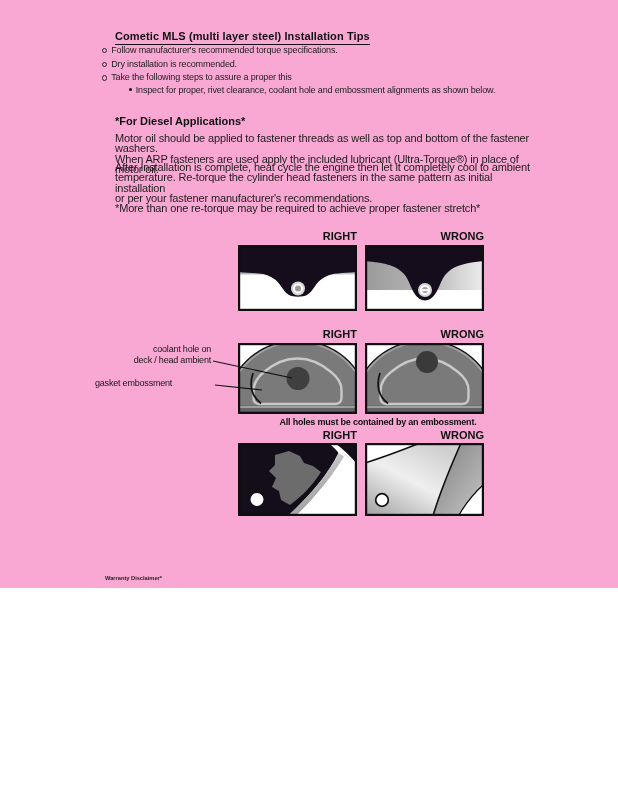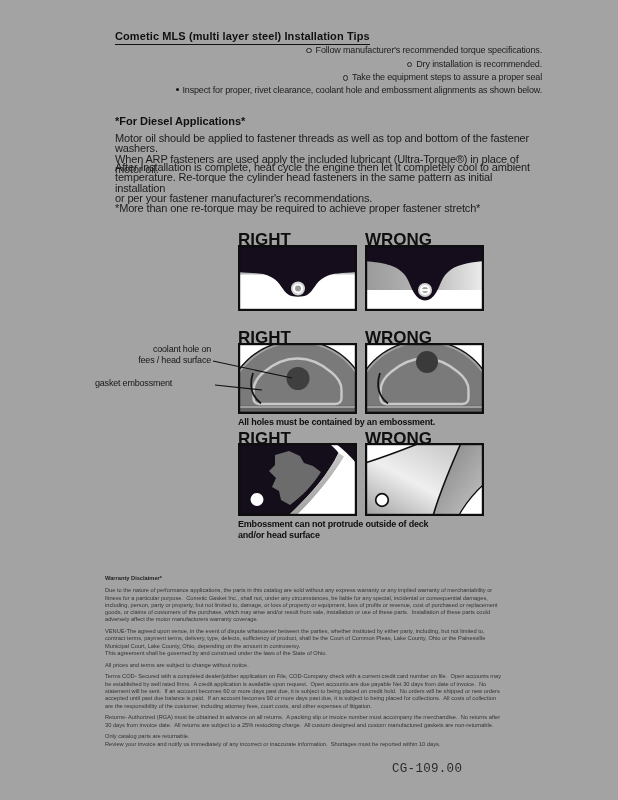--- a/index.html
+++ b/index.html
@@ -1,31 +1,31 @@
 <!DOCTYPE html>
 <html><head>
 <meta charset="utf-8">
 <style>
   html,body{margin:0;padding:0;background:#ffffff;}
-  .page{position:relative;width:618px;height:800px;background:#a3a3a3;overflow:hidden;
+  .page{position:relative;width:618px;height:588px;background:#f9a8d4;overflow:hidden;
         font-family:"Liberation Sans", sans-serif;color:#161616;}
   .abs{position:absolute;}
   .pre{white-space:pre-wrap;}
   .title{font-size:11px;font-weight:bold;letter-spacing:.1px;border-bottom:1.5px solid #111;
          padding-bottom:1.5px;color:#101010;}
   .bullets{font-size:9px;letter-spacing:-.15px;color:#1c1c1c;}
-  .bullets .row{display:flex;align-items:flex-start;line-height:13.6px;justify-content:flex-end;}
+  .bullets .row{display:flex;align-items:flex-start;line-height:13.6px;}
   .bullets .row.sub{line-height:10.8px;margin-left:27px;}
   .marker-o{flex:0 0 auto;width:3.2px;height:3.2px;border:1px solid #2a2a2a;border-radius:50%;
             margin:4.3px 4px 0 0;}
   .marker-dot{flex:0 0 auto;width:3.2px;height:3.2px;background:#111;border-radius:50%;
             margin:3.2px 3.5px 0 0;}
   .h2{font-size:11px;font-weight:bold;color:#101010;}
   .body-par{font-size:11px;line-height:10.4px;letter-spacing:-.15px;color:#1c1c1c;}
-  .rw-label{width:119px;text-align:left;font-size:17px;font-weight:bold;color:#0f0f0f;}
+  .rw-label{width:119px;text-align:right;font-size:11px;font-weight:bold;color:#0f0f0f;}
   .caption{font-size:9px;font-weight:bold;letter-spacing:-.2px;line-height:11px;color:#0f0f0f;}
   .annot{font-size:9px;line-height:10.5px;letter-spacing:-.2px;color:#161616;}
   .legal{font-size:5.7px;line-height:7.3px;letter-spacing:0;color:#333;width:425px;}
   .legal .lp{margin:0 0 4.4px 0;}
   .legal .lh{font-weight:bold;color:#222;margin:0 0 5px 0;}
   .footer-code{font-size:12.5px;letter-spacing:.3px;color:#2b2b2b;}
   svg{display:block;}
 </style>
 </head>
 <body>
@@ -40,21 +40,21 @@
     <div class="row">
       <span class="marker-o"></span>
       <span>Follow manufacturer's recommended torque specifications.</span>
     </div>
     <div class="row">
       <span class="marker-o"></span>
       <span>Dry installation is recommended.</span>
     </div>
     <div class="row">
       <span class="marker-o"></span>
-      <span>Take the equipment steps to assure a proper seal</span>
+      <span>Take the following steps to assure a proper this</span>
     </div>
     <div class="row sub">
       <span class="marker-dot"></span>
       <span>Inspect for proper, rivet clearance, coolant hole and embossment alignments as shown below.</span>
     </div>
   </div>
 
   <div class="abs h2" style="left:115px;top:115px;">*For Diesel Applications*</div>
   <div class="abs body-par pre" style="left:115px;top:133px;width:420px;">Motor oil should be applied to fastener threads as well as top and bottom of the fastener washers.
 When ARP fasteners are used apply the included lubricant (Ultra-Torque®) in place of motor oil.</div>
@@ -94,21 +94,21 @@
     <circle cx="60" cy="45" r="3" fill="#9a9a9a"></circle>
     <rect x="56" y="44" width="8" height="2.2" fill="#ffffff"></rect>
     <rect x="1.1" y="1.1" width="116.8" height="63.8" fill="none" stroke="#0e0e0e" stroke-width="2.2"></rect>
   </svg>
 
 
   <div class="abs rw-label" style="left:238px;top:328px;">RIGHT</div>
   <div class="abs rw-label" style="left:365px;top:328px;">WRONG</div>
 
   <div class="abs annot pre" style="left:95px;top:344px;width:116px;text-align:right;">coolant hole on
-fees / head surface</div>
+deck / head ambient</div>
   <div class="abs annot" style="left:95px;top:378px;width:117px;">gasket embossment</div>
 
   <svg class="abs" style="left:238px;top:343px;" width="119" height="71" viewBox="0 0 119 71">
     <rect width="119" height="71" fill="#7a7a7a"></rect>
     <path d="M44,-1 C26,3 10,13.5 -1,29.5" stroke="#a4a4a4" stroke-width="5" fill="none"></path>
     <path d="M44,-1 C26,3 10,13.5 -1,29.5 L-1,-1 Z" fill="#ffffff"></path>
     <path d="M44,-1 C26,3 10,13.5 -1,29.5" stroke="#151515" stroke-width="1.4" fill="none"></path>
     <path d="M75,-1 C93,3 109,13.5 120,29.5" stroke="#a4a4a4" stroke-width="5" fill="none"></path>
     <path d="M75,-1 C93,3 109,13.5 120,29.5 L120,-1 Z" fill="#ffffff"></path>
     <path d="M75,-1 C93,3 109,13.5 120,29.5" stroke="#151515" stroke-width="1.4" fill="none"></path>
@@ -136,21 +136,21 @@
     <path d="M15,30 C11.5,41 12,52 23,60.5" fill="none" stroke="#161616" stroke-width="1.8"></path>
     <circle cx="62" cy="19" r="11" fill="#3a3a3a"></circle>
     <rect x="1.1" y="1.1" width="116.8" height="68.8" fill="none" stroke="#0e0e0e" stroke-width="2.2"></rect>
   </svg>
 
   <svg class="abs" style="left:205px;top:355px;pointer-events:none;" width="95" height="40" viewBox="0 0 95 40">
     <line x1="8" y1="6" x2="87" y2="23" stroke="#111111" stroke-width="1.1"></line>
     <line x1="10" y1="30" x2="57" y2="35" stroke="#111111" stroke-width="1.1"></line>
   </svg>
 
-  <div class="abs caption" style="left:238px;top:417px;width:280px;">All holes must be contained by an embossment.</div>
+  <div class="abs caption" style="left:238px;top:417px;width:280px;text-align:center;">All holes must be contained by an embossment.</div>
 
   <div class="abs rw-label" style="left:238px;top:429px;">RIGHT</div>
   <div class="abs rw-label" style="left:365px;top:429px;">WRONG</div>
 
   <svg class="abs" style="left:238px;top:443px;" width="119" height="73" viewBox="0 0 119 73">
     <defs>
       <linearGradient id="r3a" x1="0" y1="0" x2="0.6" y2="1">
         <stop offset="0" stop-color="#ededed"></stop>
           <stop offset="1" stop-color="#8f8f8f"></stop>
       </linearGradient>
@@ -181,22 +181,20 @@
     <path d="M0,20 C22,13 40,6 55,0 H96 C87.5,20 76,45 68,73 H0 Z" fill="url(#r3b1)"></path>
     <path d="M0,20 C22,13 40,6 55,0" stroke="#101010" stroke-width="1.6" fill="none"></path>
     <path d="M96,0 H119 V40 C107.5,50.5 98.5,61.5 92.5,73 H68 C76,45 87.5,20 96,0 Z" fill="url(#r3b2)"></path>
     <path d="M96,0 C87.5,20 76,45 68,73" stroke="#101010" stroke-width="1.6" fill="none"></path>
     <path d="M119,41 V73 H93.5 C99.5,61.8 108,51 119,41 Z" fill="#ffffff"></path>
     <path d="M119,41 C108,51 99.5,61.8 93.5,73" stroke="#101010" stroke-width="1.4" fill="none"></path>
     <circle cx="17" cy="57" r="6.3" fill="#ffffff" stroke="#101010" stroke-width="1.7"></circle>
     <rect x="1.1" y="1.1" width="116.8" height="70.8" fill="none" stroke="#0e0e0e" stroke-width="2.2"></rect>
   </svg>
 
-  <div class="abs caption pre" style="left:238px;top:519px;width:280px;">Embossment can not protrude outside of deck
-and/or head surface</div>
 
   <div class="abs legal" style="left:105px;top:575px;">
     <div class="lh">Warranty Disclaimer*</div>
     <div class="lp pre">Due to the nature of performance applications, the parts in this catalog are sold without any express warranty or any implied warranty of merchantability or
 fitness for a particular purpose.  Cometic Gasket Inc., shall not, under any circumstances, be liable for any special, incidental or consequential damages,
 including, person, party or property, but not limited to, damage, or loss of property or equipment, loss of profits or revenue, cost of purchased or replacement
 goods, or claims of customers of the purchase, which may arise and/or result from sale, installation or use of these parts.  Installation of these parts could
 adversely affect the motor manufacturers warranty coverage.</div>
     <div class="lp pre">VENUE-The agreed upon venue, in the event of dispute whatsoever between the parties, whether instituted by either party, including, but not limited to,
 contract terms, payment terms, delivery, type, defects, sufficiency of product, shall be the Court of Common Pleas, Lake County, Ohio or the Painesville

